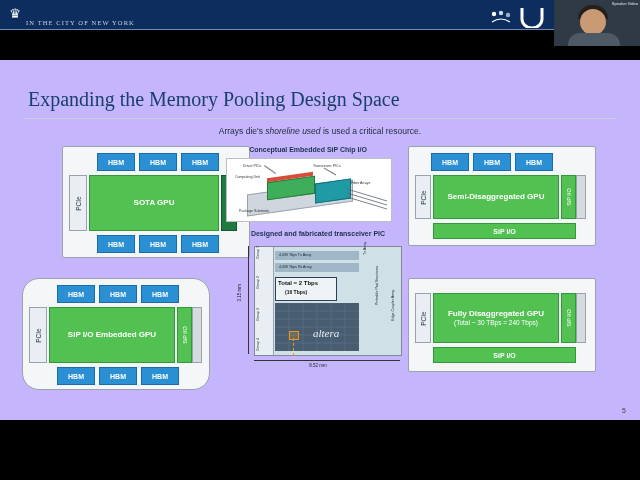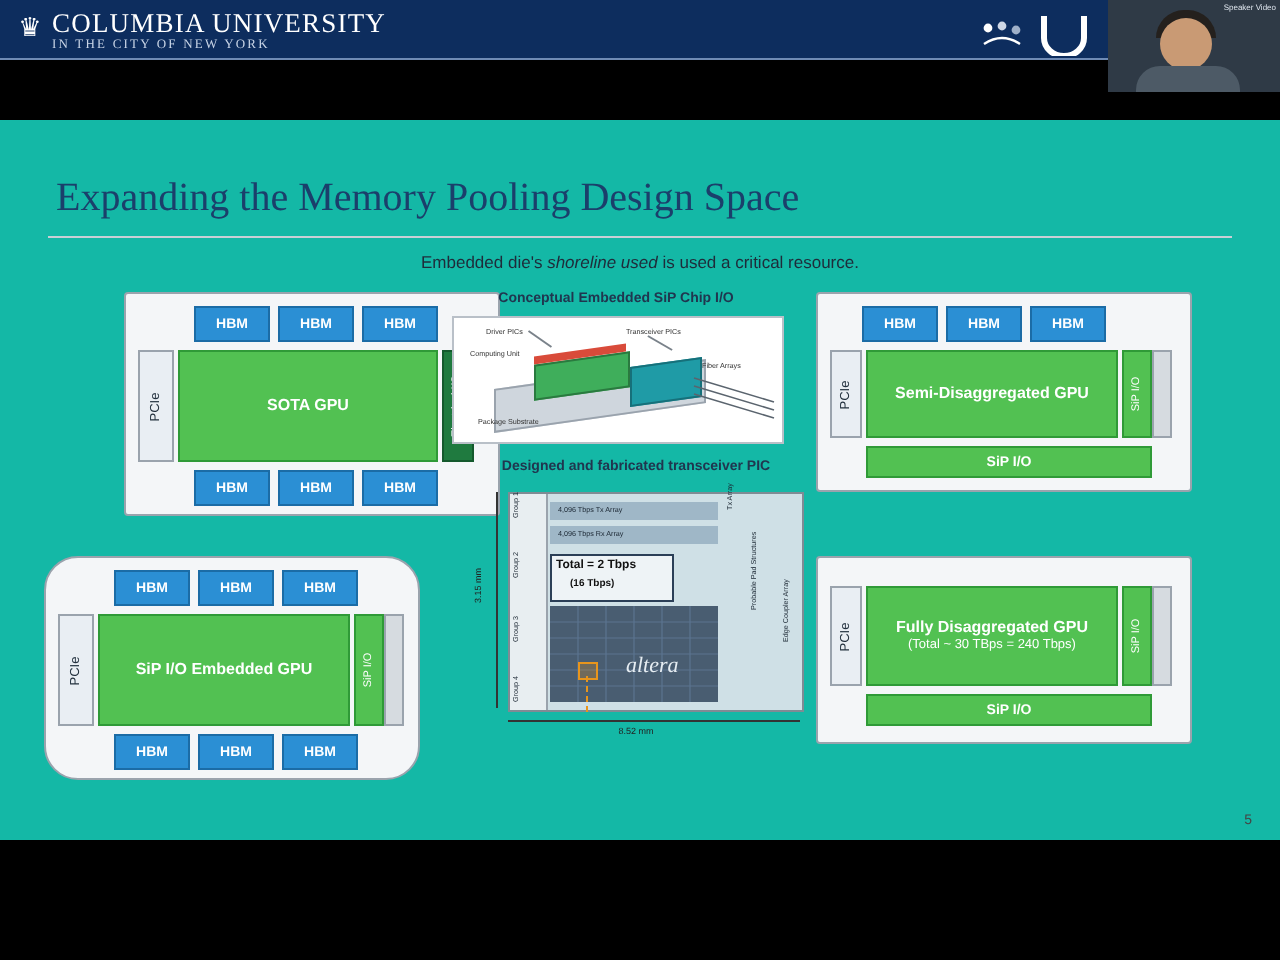--- a/index.html
+++ b/index.html
@@ -1,18 +1,18 @@
 <!DOCTYPE html>
 <html><head>
 <meta charset="utf-8">
 <style>
   html,body{margin:0;padding:0;background:#000;}
   body{width:640px;height:480px;font-family:"Liberation Sans",sans-serif;}
   .stage{position:relative;width:640px;height:480px;background:#000;overflow:hidden;}
-  .slide{position:absolute;left:0;top:60px;width:640px;height:360px;background:#14b8a6;}
+  .slide{position:absolute;left:0;top:60px;width:640px;height:360px;background:#c4b5fd;}
 
   
   .hdr{position:absolute;left:0;top:0;width:640px;height:30px;background:#0d2d5e;}
   .hdr-crown{position:absolute;left:8px;top:5px;width:14px;height:18px;color:#fff;font-size:13px;line-height:18px;text-align:center;}
   .hdr-title{position:absolute;left:26px;top:4px;color:#fff;font-family:"Liberation Serif",serif;font-size:13.5px;letter-spacing:.6px;}
   .hdr-sub{position:absolute;left:26px;top:19px;color:#c8d4e6;font-family:"Liberation Serif",serif;font-size:6.5px;letter-spacing:1.1px;}
   .hdr-rule{position:absolute;left:0;top:29px;width:640px;height:1px;background:#6f8bb5;}
 
   
   .cam{position:absolute;right:0;top:0;width:86px;height:46px;background:#2f3a46;overflow:hidden;}
@@ -71,21 +71,20 @@
 
   .pageno{position:absolute;right:14px;bottom:6px;font-size:7px;color:#444;}
 </style>
 </head>
 <body>
 
 <div class="stage">
 
   <div class="hdr">
     <div class="hdr-crown">♛</div>
-    <div class="hdr-title">COLUMBIA UNIVERSITY</div>
     <div class="hdr-sub">IN THE CITY OF NEW YORK</div>
   </div>
   <div class="hdr-rule"></div>
 
   <div class="logo-dots">
     <svg width="22" height="16" viewBox="0 0 22 16">
       <circle cx="4" cy="4" r="2.2" fill="#ffffff"></circle>
       <circle cx="11" cy="3" r="2.2" fill="#cfd8e6"></circle>
       <circle cx="18" cy="5" r="2.2" fill="#9fb0c8"></circle>
       <path d="M2 12 Q11 6 20 12" stroke="#ffffff" stroke-width="1.2" fill="none"></path>
@@ -102,21 +101,21 @@
     <div class="cam-body"></div>
     <div class="cam-tag">Speaker Video</div>
   </div>
 
   <div class="slide">
 
     <div class="title">Expanding the Memory Pooling Design Space</div>
     <div class="titlebar"></div>
 
     <div class="subtitle">
-      <span>Embedded die's </span><i>shoreline used</i><span> is used a critical resource.</span>
+      <span>Arrays die's </span><i>shoreline used</i><span> is used a critical resource.</span>
     </div>
 
     <div class="panel" style="left:22px;top:86px;width:186px;height:110px;margin-left:40px;">
       <div class="hbm" style="left:34px;top:6px;width:36px;height:16px;">HBM</div>
       <div class="hbm" style="left:76px;top:6px;width:36px;height:16px;">HBM</div>
       <div class="hbm" style="left:118px;top:6px;width:36px;height:16px;">HBM</div>
 
       <div class="pcie" style="left:6px;top:28px;width:16px;height:54px;">
           <span>PCIe</span>
         </div>

